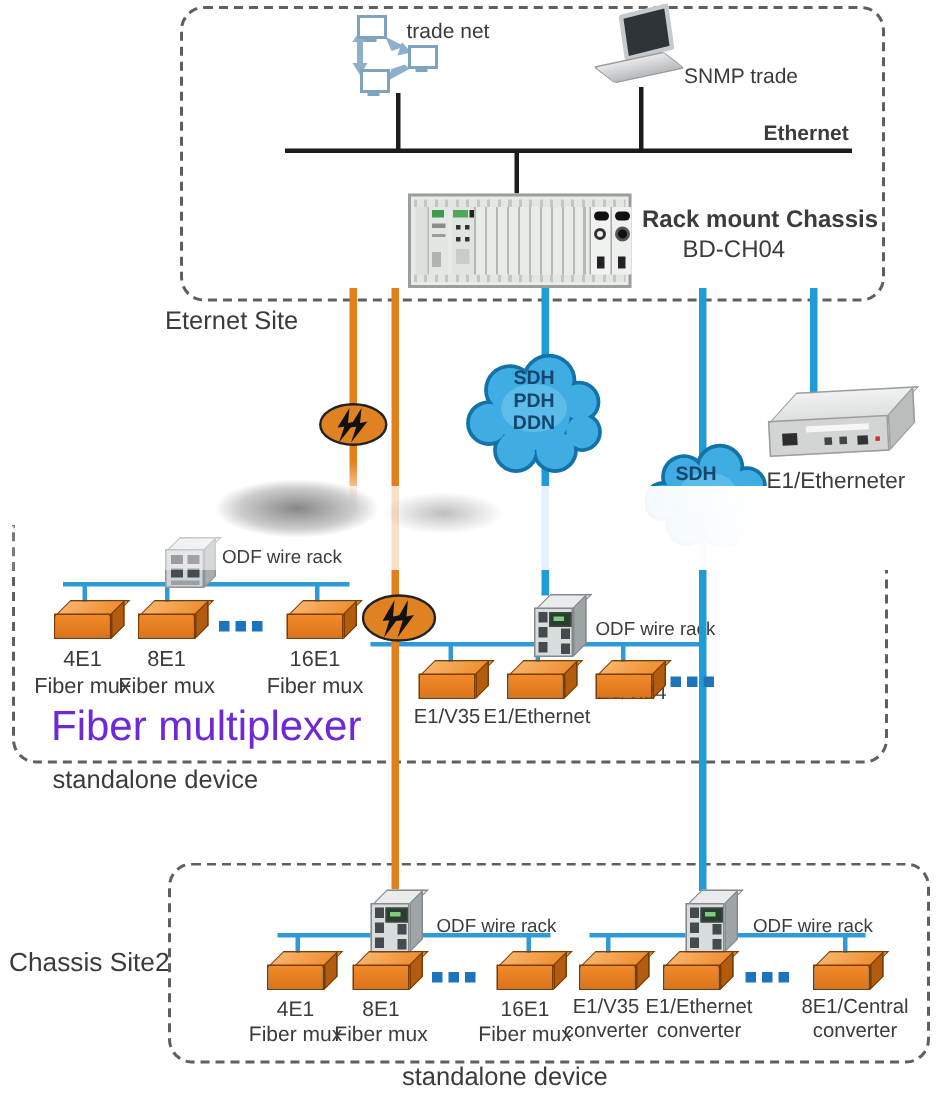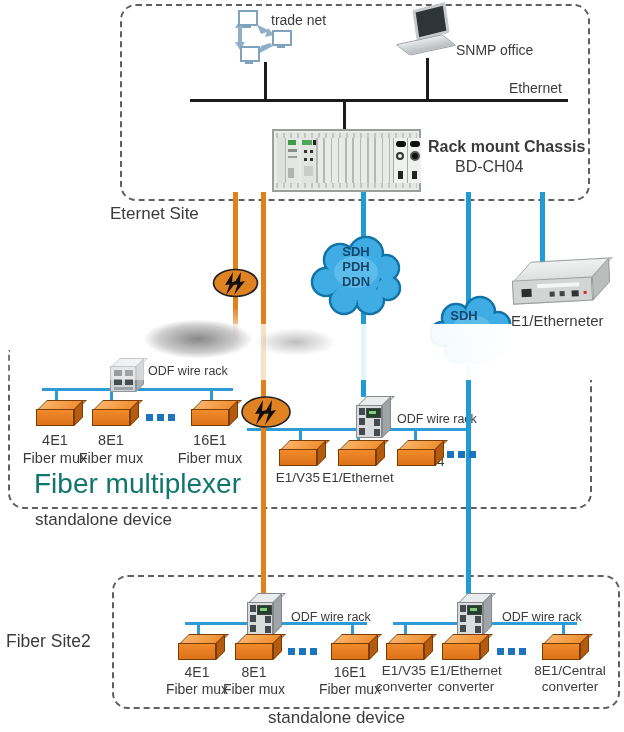--- a/index.html
+++ b/index.html
@@ -124,27 +124,27 @@
     <div class="mon" style="left:10px;top:2px;"></div>
     <div class="mon" style="left:44px;top:22px;"></div>
     <div class="mon" style="left:12px;top:38px;"></div>
   </div>
   <div class="lbl" style="left:271px;top:12px;font-size:14px;">trade net</div>
 
   <div class="laptop">
     <div class="scr"></div>
       <div class="base"></div>
   </div>
-  <div class="lbl" style="left:456px;top:42px;font-size:14px;">SNMP office</div>
+  <div class="lbl" style="left:456px;top:42px;font-size:14px;">SNMP trade</div>
 
   <div class="black-line" style="left:264px;top:62px;width:2.5px;height:38px;"></div>
   <div class="black-line" style="left:426px;top:58px;width:2.5px;height:42px;"></div>
   <div class="black-line" style="left:190px;top:99px;width:378px;height:3px;"></div>
   <div class="black-line" style="left:343px;top:102px;width:2.5px;height:27px;"></div>
-  <div class="lbl" style="left:509px;top:80px;font-size:14px;">Ethernet</div>
+  <div class="lbl" style="left:509px;top:80px;font-size:14px;font-weight:bold;">Ethernet</div>
 
   <div class="chassis">
     <div class="rail" style="top:2px;"></div>
     <div class="rail" style="bottom:2px;"></div>
     <div class="m" style="left:3px;width:8px;background:#dde0dd;border-right:1px solid #b5b8b5;"></div>
     <div class="m" style="left:12px;width:13px;background:#e4e6e4;">
       <div class="abs" style="left:2px;top:2px;width:8px;height:5px;background:#3e9c49;"></div>
       <div class="abs" style="left:2px;top:11px;width:9px;height:3px;background:#8a8d8a;"></div>
       <div class="abs" style="left:2px;top:18px;width:9px;height:2px;background:#9a9d9a;"></div>
       <div class="abs" style="left:2px;top:30px;width:6px;height:10px;background:#b0b3b0;"></div>
@@ -319,21 +319,21 @@
   </div>
   <div class="lbl ctr" style="left:71px;top:431px;width:80px;font-size:14.5px;line-height:18px;">
     <div>8E1</div>
     <div>Fiber mux</div>
   </div>
   <div class="lbl ctr" style="left:170px;top:431px;width:80px;font-size:14.5px;line-height:18px;">
     <div>16E1</div>
     <div>Fiber mux</div>
   </div>
 
-  <div class="lbl" style="left:34px;top:468px;font-size:28px;color:#0f766e;">Fiber multiplexer</div>
+  <div class="lbl" style="left:34px;top:468px;font-size:28px;color:#6d28d9;">Fiber multiplexer</div>
 
   <div class="tower" style="left:352px;top:391px;">
     <div class="top"></div>
       <div class="side"></div>
     <div class="front">
       <div class="scr">
           <i></i>
         </div>
       <div class="vent" style="left:2px;top:2px;"></div>
       <div class="vent" style="left:2px;top:12px;"></div>
@@ -371,21 +371,21 @@
     </div>
 
   <div class="lbl ctr" style="left:263px;top:470px;width:70px;font-size:13.5px;">E1/V35</div>
   <div class="lbl ctr" style="left:322px;top:470px;width:72px;font-size:13.5px;">E1/Ethernet</div>
   <div class="lbl ctr" style="left:386px;top:454px;width:70px;font-size:13.5px;">E1/V.24</div>
 
 
   <div class="lbl" style="left:35px;top:510px;font-size:17px;">standalone device</div>
 
   <div class="dashedbox" style="left:112px;top:575px;width:504px;height:130px;"></div>
-  <div class="lbl" style="left:6px;top:631px;font-size:17.5px;">Fiber Site2</div>
+  <div class="lbl" style="left:6px;top:631px;font-size:17.5px;">Chassis Site2</div>
 
   <div class="tower" style="left:243px;top:588px;">
     <div class="top"></div>
       <div class="side"></div>
     <div class="front">
       <div class="scr">
           <i></i>
         </div>
       <div class="vent" style="left:2px;top:2px;"></div>
       <div class="vent" style="left:2px;top:12px;"></div>

